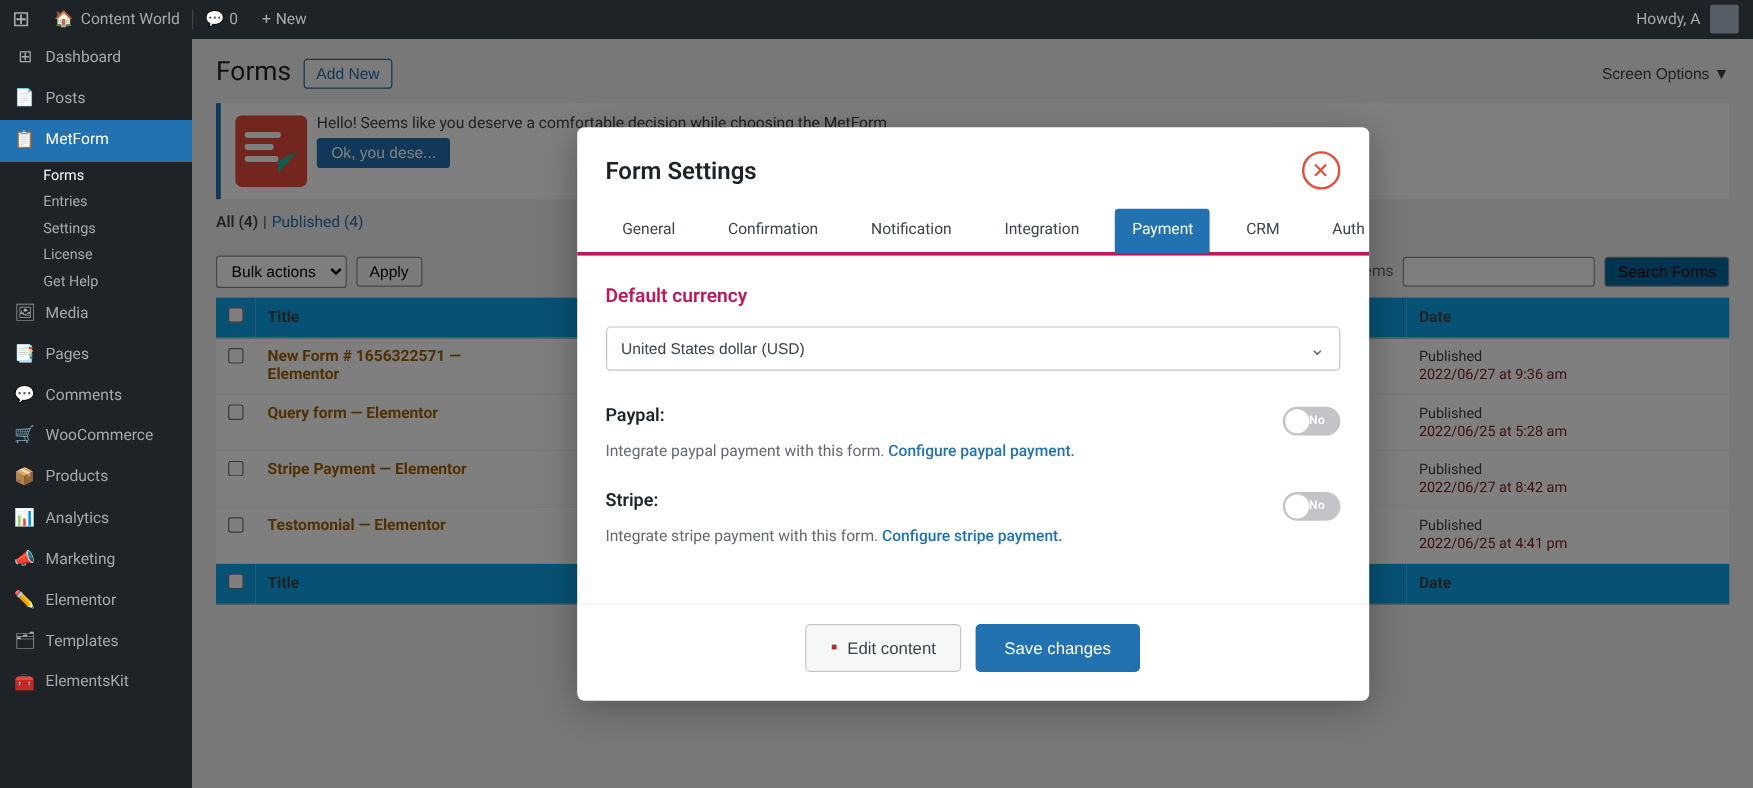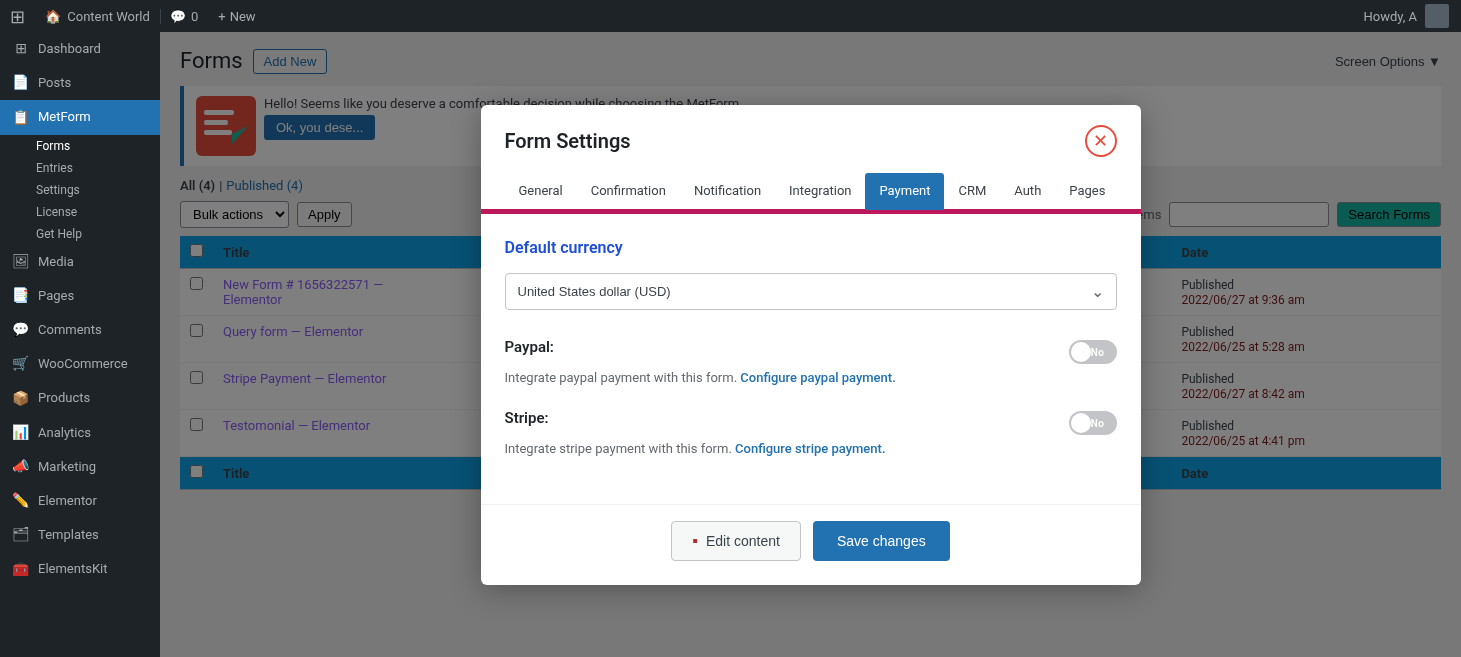--- a/index.html
+++ b/index.html
@@ -47,34 +47,34 @@
     .add-new-btn {
       background: #f6f7f7; border: 1px solid #2271b1; color: #2271b1;
       padding: 4px 10px; font-size: 13px; cursor: pointer; border-radius: 3px;
     }
     .screen-options-btn {
       background: none; border: none; color: #3c434a; cursor: pointer; font-size: 13px;
       display: flex; align-items: center; gap: 4px;
     }
 
     
-    .filter-bar { display: flex; align-items: flex-start; gap: 8px; margin-bottom: 8px; }
+    .filter-bar { display: flex; align-items: flex-start; gap: 8px; margin-bottom: 20px; }
     .filter-links { display: flex; gap: 4px; margin-right: auto; }
     .filter-link { color: #2271b1; text-decoration: none; font-size: 13px; cursor: pointer; }
     .filter-link.active { color: #3c434a; font-weight: 600; }
     .bulk-select { padding: 4px 8px; border: 1px solid #8c8f94; border-radius: 3px; font-size: 13px; background: #fff; }
     .apply-btn { padding: 4px 10px; background: #f6f7f7; border: 1px solid #8c8f94; border-radius: 3px; cursor: pointer; font-size: 13px; }
     .search-forms-input { padding: 4px 8px; border: 1px solid #8c8f94; border-radius: 3px; font-size: 13px; width: 160px; }
-    .search-forms-btn { padding: 4px 10px; background: #14b8a6; border: 1px solid #8c8f94; border-radius: 3px; cursor: pointer; font-size: 13px; }
+    .search-forms-btn { padding: 4px 10px; background: #0369a1; border: 1px solid #8c8f94; border-radius: 3px; cursor: pointer; font-size: 13px; }
 
     
     .wp-table { width: 100%; border-collapse: collapse; background: #fff; }
     .wp-table th { padding: 8px 10px; text-align: left; font-size: 13px; color: #3c434a; border-bottom: 1px solid #c3c4c7; background: #0ea5e9; }
     .wp-table td { padding: 8px 10px; font-size: 13px; color: #3c434a; border-bottom: 1px solid #f0f0f1; vertical-align: top; }
-    .wp-table .form-link { color: #8b5cf6; text-decoration: none; cursor: pointer; font-weight: 400; }
+    .wp-table .form-link { color: #a16207; text-decoration: none; cursor: pointer; font-weight: 700; }
     .check-col { width: 24px; }
     .date-meta { color: #7f1d1d; font-size: 12px; }
     .status-pub { color: #3c434a; font-size: 12px; }
 
     
     .modal-overlay {
       position: absolute; top: 0; left: 0; right: 0; bottom: 0;
       background: rgba(0,0,0,0.5); z-index: 1000;
       display: flex; align-items: center; justify-content: center;
     }
@@ -89,35 +89,35 @@
     }
     .modal-title { font-size: 20px; font-weight: 600; color: #1d2327; }
     .modal-close {
       width: 32px; height: 32px; border: 2px solid #e74c3c; border-radius: 50%;
       background: #fff; color: #e74c3c; font-size: 18px; cursor: pointer;
       display: flex; align-items: center; justify-content: center; font-weight: 300;
     }
 
     
     .modal-tabs {
-      display: flex; gap: 0; padding: 0 24px; border-bottom: 5px solid #be185d;
+      display: flex; gap: 16px; padding: 0 24px; border-bottom: 3px solid #be185d;
     }
     .modal-tab {
       padding: 10px 14px; cursor: pointer; font-size: 13px; color: #3c434a;
       border-bottom: 2px solid transparent; margin-bottom: -1px;
     }
     .modal-tab.active {
       background: #2271b1; color: #fff; border-radius: 3px 3px 0 0;
       border-bottom: 2px solid #2271b1;
     }
 
     
     .modal-body { padding: 24px; flex: 1; overflow-y: auto; }
 
-    .section-title { font-size: 16px; font-weight: 600; color: #1d4ed8; margin-bottom: 16px; }
+    .section-title { font-size: 16px; font-weight: 600; color: #be185d; margin-bottom: 16px; }
 
     
     .currency-select-wrap { position: relative; margin-bottom: 28px; }
     .currency-select {
       width: 100%; padding: 10px 36px 10px 12px;
       border: 1px solid #c3c4c7; border-radius: 4px;
       font-size: 13px; color: #3c434a; background: #fff;
       appearance: none; cursor: pointer;
     }
     .select-arrow {

